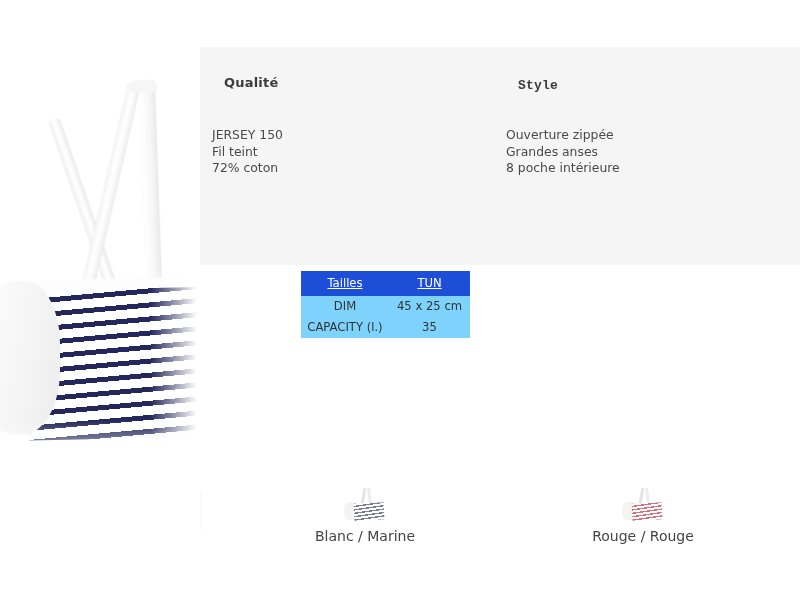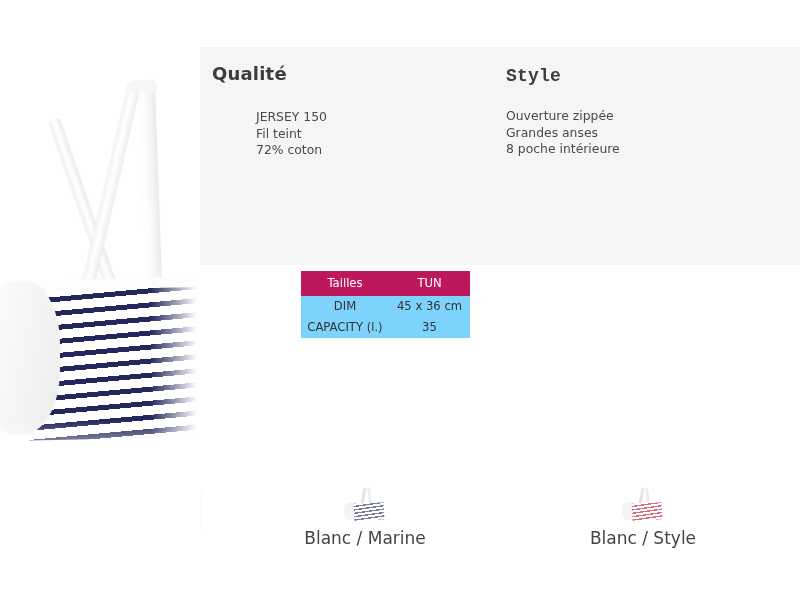--- a/index.html
+++ b/index.html
@@ -128,54 +128,55 @@
     background: #f5f5f5;
   }
   .spec-col {
     position: absolute;
     top: 0;
   }
   .spec-col-left  { left: 12px; }
   .spec-col-right { left: 306px; }
 
   .spec-title {
-    font-size: 18px;
+    font-size: 13px;
     font-weight: bold;
     color: #3c3c3c;
     letter-spacing: .2px;
-    margin: 0;
+    margin: 12px;
   }
   .spec-col-left  .spec-title { padding-top: 16px; }
   .spec-col-right .spec-title { padding-top: 19px; font-family: Liberation Mono, monospace; }
 
   .spec-list {
     list-style: none;
     margin: 0;
     padding: 0;
     font-size: 12.4px;
     line-height: 16.6px;
     color: #4a4a4a;
   }
-  .spec-col-left  .spec-list { padding-top: 25px; margin-left: 44px; }
+  .spec-col-left  .spec-list { padding-top: 25px; }
   .spec-col-right .spec-list { padding-top: 22px; }
 
   
   .size-table {
     position: absolute;
     left: 301px;
     top: 271px;
     border-collapse: collapse;
     font-size: 11.6px;
   }
   .size-table th {
-    background: #be185d;
+    background: #1d4ed8;
     color: #ffffff;
     font-weight: normal;
     padding: 5px 0 6px 0;
     text-align: center;
+    text-decoration: underline;
   }
   .size-table td {
     background: #7dd3fc;
     color: #333333;
     padding: 3px 0 4px 0;
     text-align: center;
   }
   .col-label { width: 88px; }
   .col-value { width: 81px; }
 
@@ -230,21 +231,21 @@
   .thumb-body.navy {
     background: repeating-linear-gradient(175deg,
       #ffffff 0px, #ffffff 2px, #7b7f9e 2px, #7b7f9e 3.4px);
   }
   .thumb-body.red {
     background: repeating-linear-gradient(175deg,
       #ffffff 0px, #ffffff 2px, #d4737f 2px, #d4737f 3.4px);
   }
 
   .swatch-label {
-    font-size: 17px;
+    font-size: 14px;
     color: #444444;
   }
 </style>
 </head>
 <body>
 
 <div class="product-photo">
   <div class="handle handle-c"></div>
   <div class="handle handle-a"></div>
   <div class="handle handle-b"></div>
@@ -281,21 +282,21 @@
 <table class="size-table">
   <thead>
     <tr>
       <th class="col-label">Tailles</th>
       <th class="col-value">TUN</th>
     </tr>
   </thead>
   <tbody>
     <tr>
       <td>DIM</td>
-      <td>45 x 36 cm</td>
+      <td>45 x 25 cm</td>
     </tr>
     <tr>
       <td>CAPACITY (l.)</td>
       <td>35</td>
     </tr>
   </tbody>
 </table>
 
 <div class="swatch-divider"></div>
 
@@ -309,14 +310,14 @@
   <div class="swatch-label">Blanc / Marine</div>
 </div>
 
 <div class="swatch swatch-2">
   <div class="swatch-thumb">
     <div class="thumb-handle"></div>
     <div class="thumb-handle two"></div>
     <div class="thumb-side"></div>
     <div class="thumb-body red"></div>
   </div>
-  <div class="swatch-label">Blanc / Style</div>
+  <div class="swatch-label">Rouge / Rouge</div>
 </div>
 
 </body></html>

